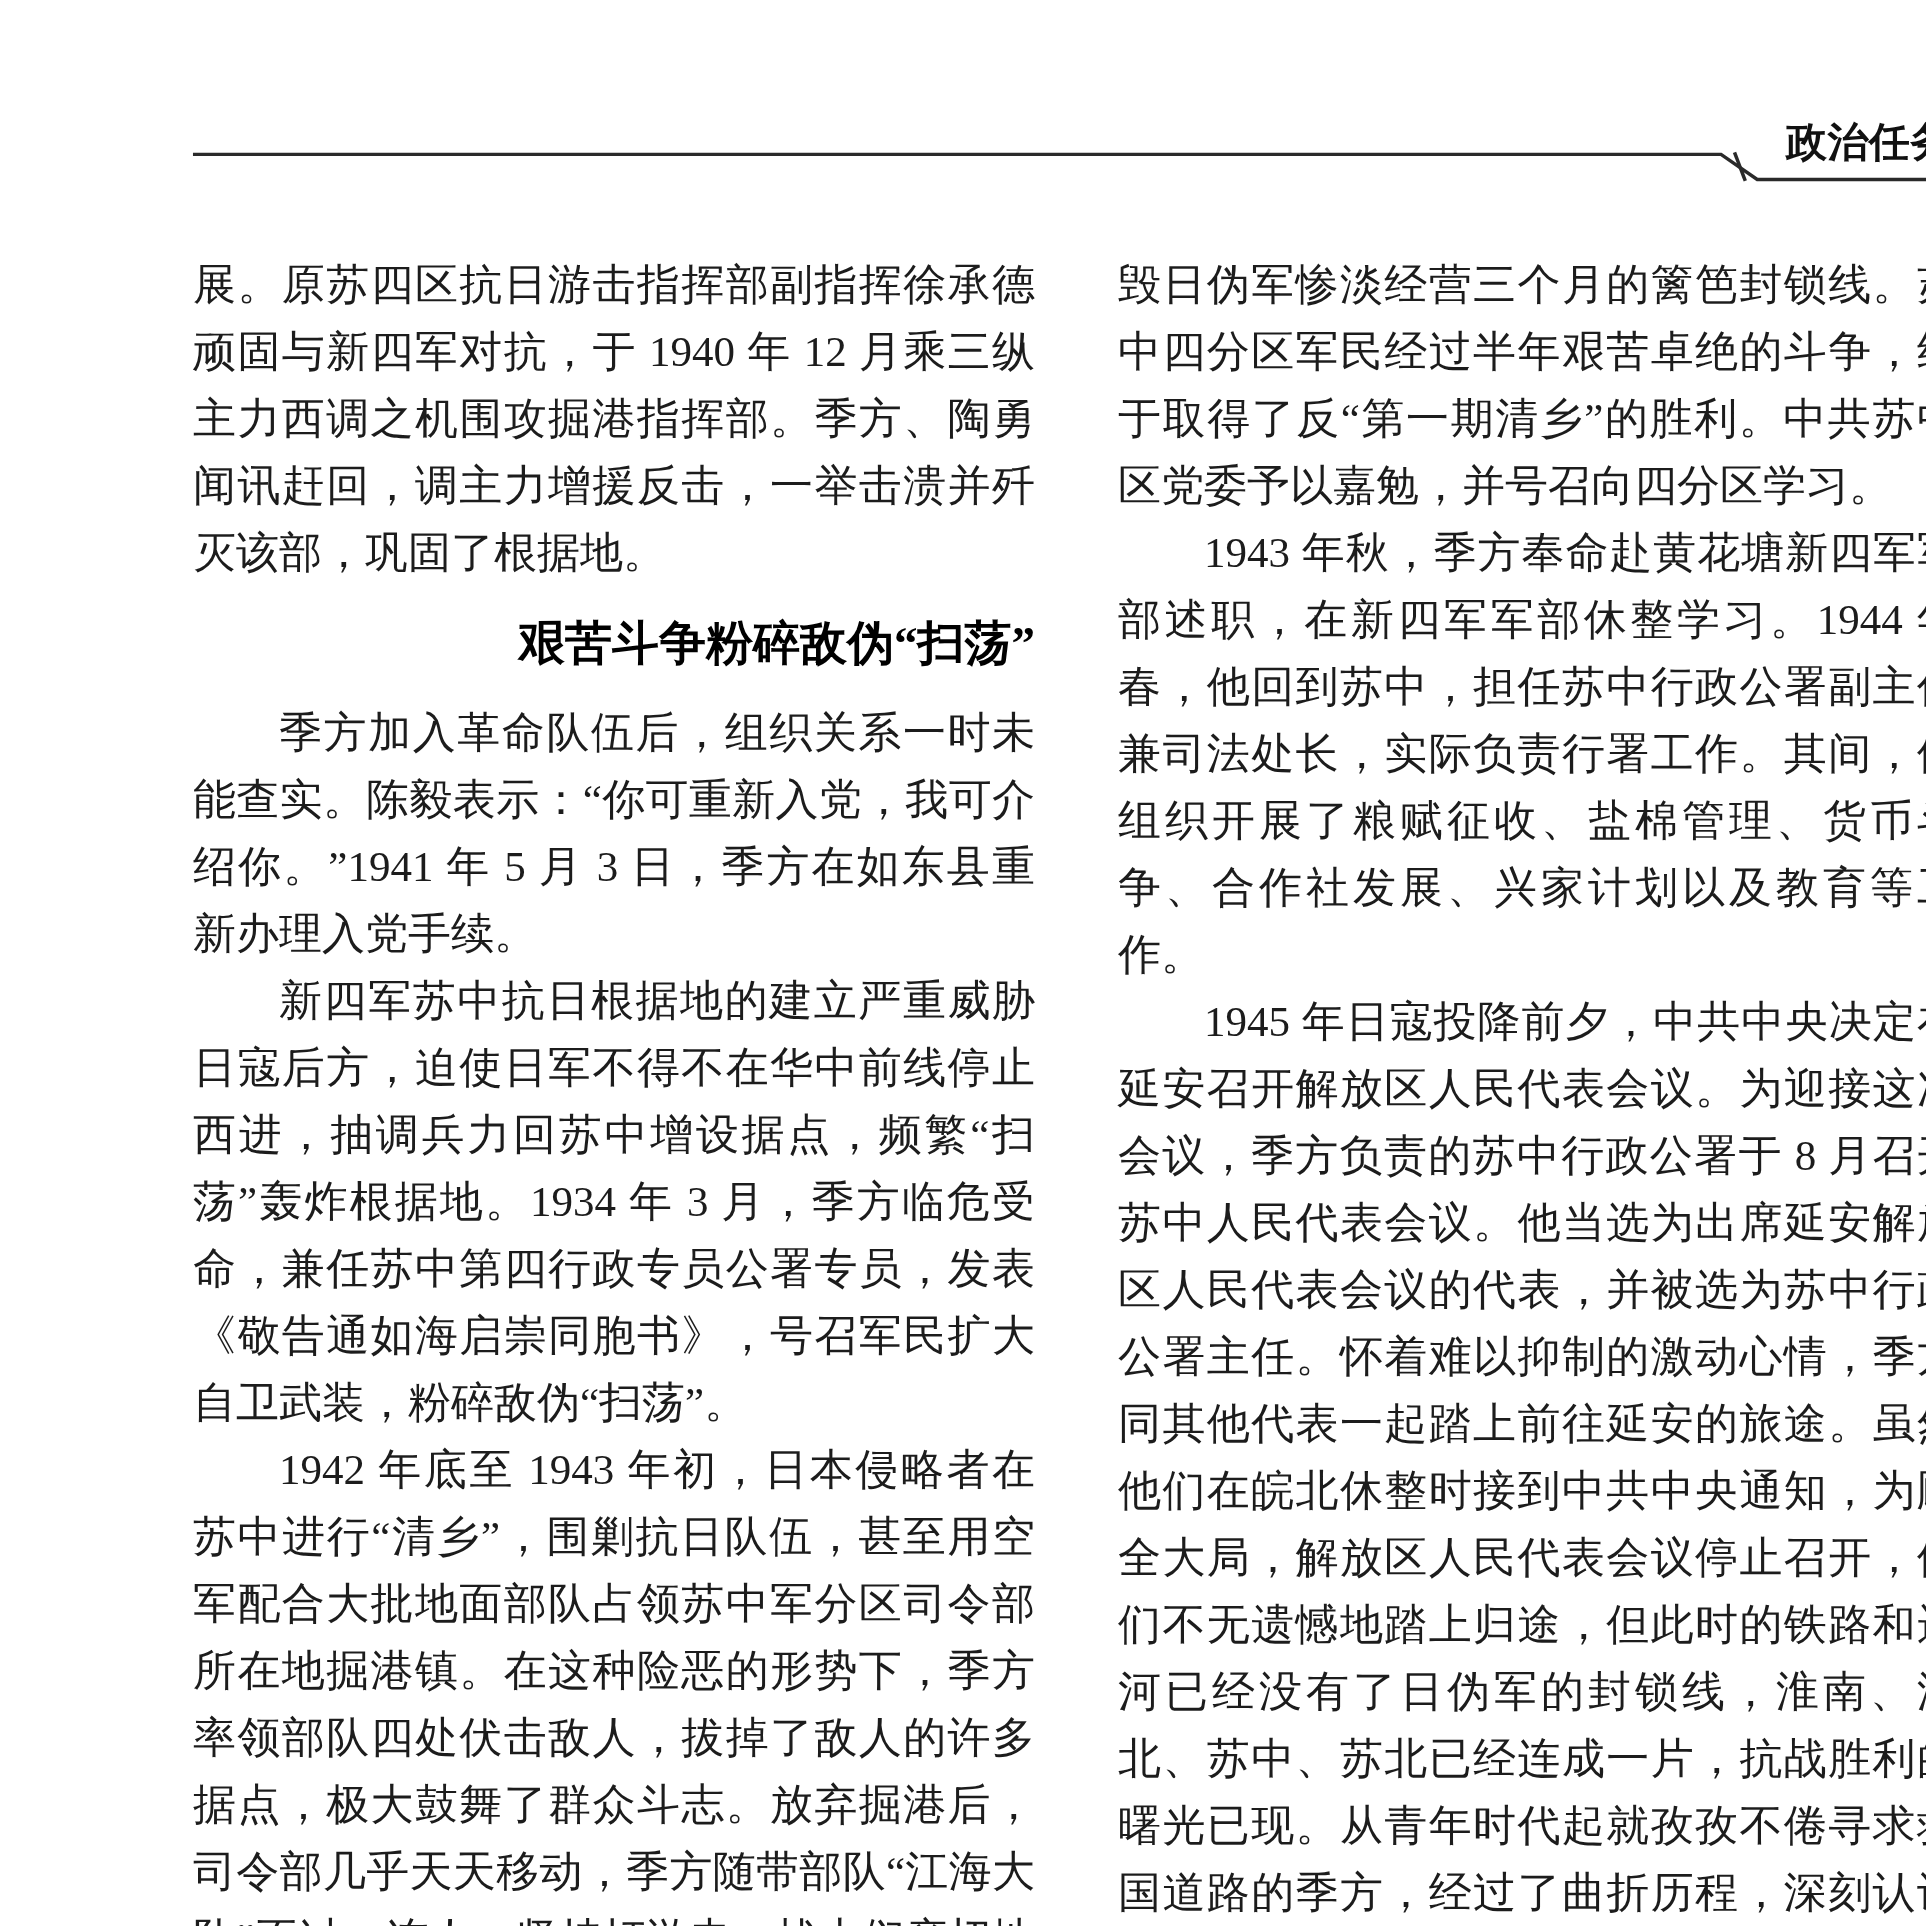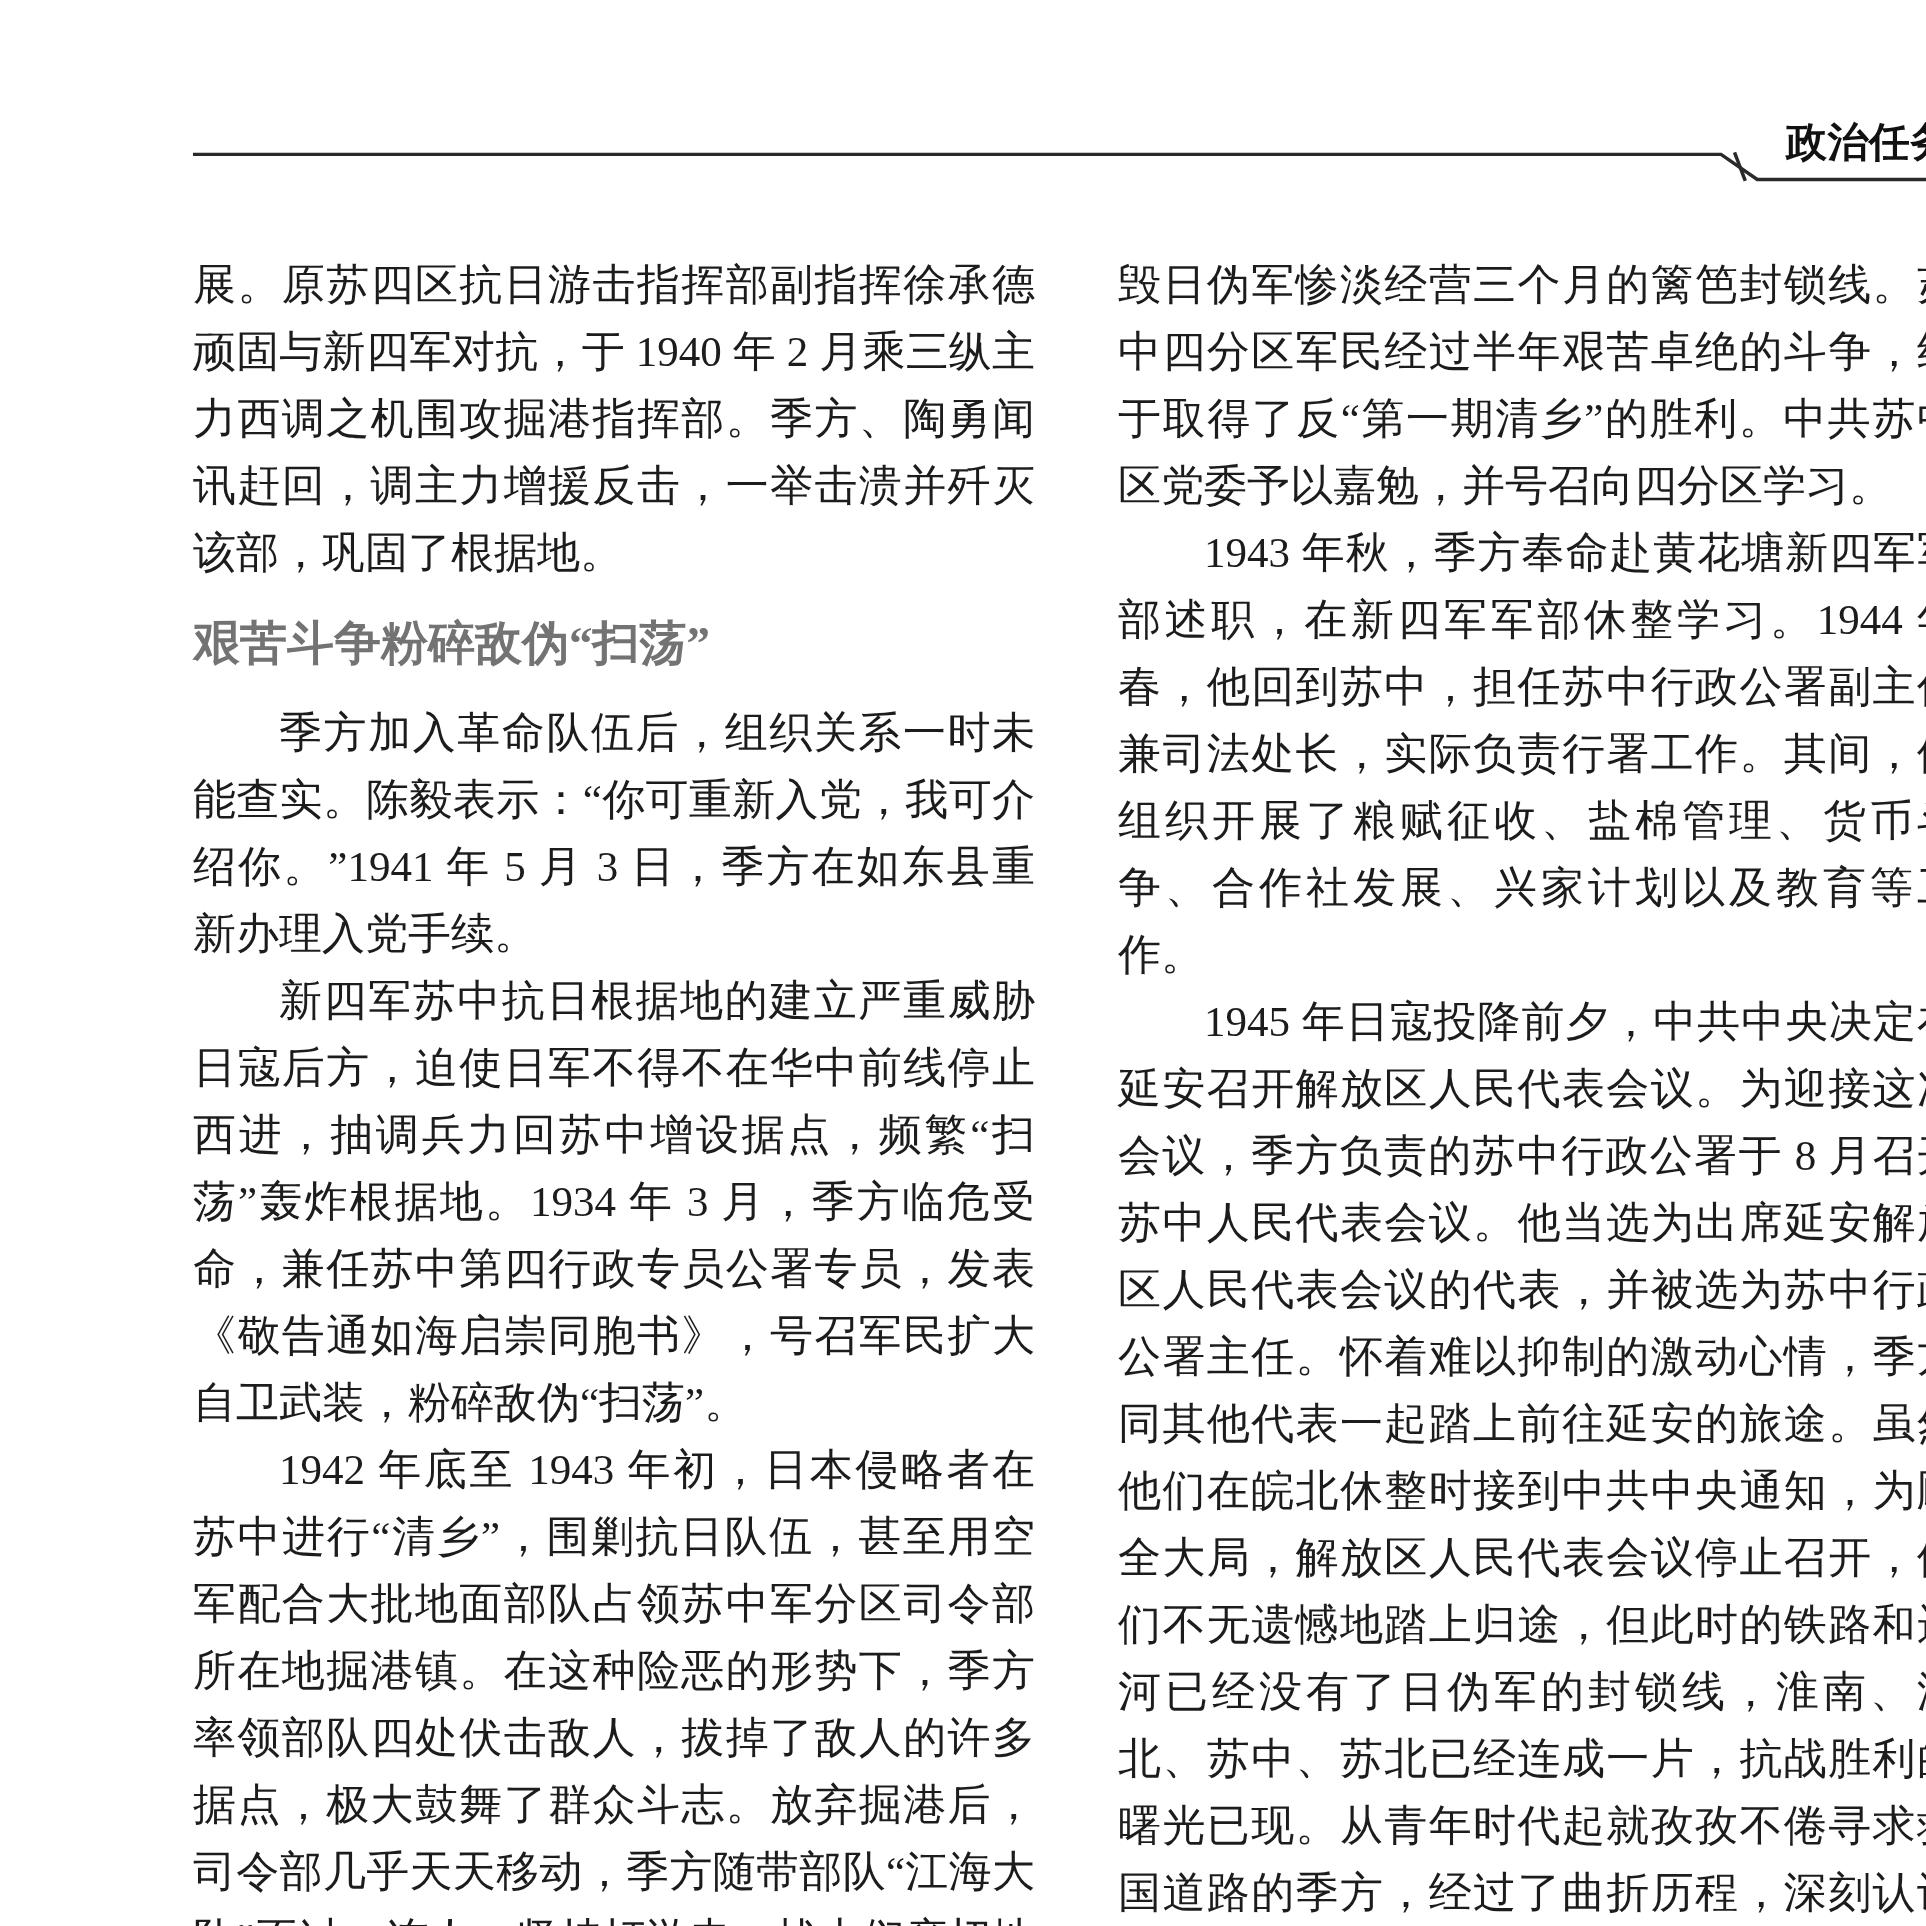--- a/index.html
+++ b/index.html
@@ -41,41 +41,41 @@
     color: #1c1c1c;
   }
   .col-left  { left: 193px; }
   .col-right { left: 1118px; }
   .col p { margin: 0; text-indent: 2em; }
   .col p.cont { text-indent: 0; }
 
   .section-heading {
     font-size: 47px;
     font-weight: 700;
-    text-align: left;
+    text-align: right;
     text-indent: 0;
     margin: 24px 0 21.6px 0;
     line-height: 67px;
-    color: #737373;
+    color: #000000;
   }
 </style>
 </head>
 <body>
 
 <div class="page">
 
   <svg class="header-rule" viewBox="0 0 5556 600" xmlns="http://www.w3.org/2000/svg" aria-hidden="true">
     <path d="M500 401 H4469 L4563 466 H5062" fill="none" stroke="#2a2a2a" stroke-width="9"></path>
     <path d="M4504 396 L4532 470" fill="none" stroke="#2a2a2a" stroke-width="9"></path>
   </svg>
 
   <div class="header-title">政治任务</div>
 
   <div class="col col-left">
-    <p class="cont">展。原苏四区抗日游击指挥部副指挥徐承德顽固与新四军对抗，于 1940 年 2 月乘三纵主力西调之机围攻掘港指挥部。季方、陶勇闻讯赶回，调主力增援反击，一举击溃并歼灭该部，巩固了根据地。</p>
+    <p class="cont">展。原苏四区抗日游击指挥部副指挥徐承德顽固与新四军对抗，于 1940 年 12 月乘三纵主力西调之机围攻掘港指挥部。季方、陶勇闻讯赶回，调主力增援反击，一举击溃并歼灭该部，巩固了根据地。</p>
     <h2 class="section-heading">艰苦斗争粉碎敌伪“扫荡”</h2>
     <p>季方加入革命队伍后，组织关系一时未能查实。陈毅表示：“你可重新入党，我可介绍你。”1941 年 5 月 3 日，季方在如东县重新办理入党手续。</p>
     <p>新四军苏中抗日根据地的建立严重威胁日寇后方，迫使日军不得不在华中前线停止西进，抽调兵力回苏中增设据点，频繁“扫荡”轰炸根据地。1934 年 3 月，季方临危受命，兼任苏中第四行政专员公署专员，发表《敬告通如海启崇同胞书》，号召军民扩大自卫武装，粉碎敌伪“扫荡”。</p>
     <p>1942 年底至 1943 年初，日本侵略者在苏中进行“清乡”，围剿抗日队伍，甚至用空军配合大批地面部队占领苏中军分区司令部所在地掘港镇。在这种险恶的形势下，季方率领部队四处伏击敌人，拔掉了敌人的许多据点，极大鼓舞了群众斗志。放弃掘港后，司令部几乎天天移动，季方随带部队“江海大队”不过一连人，坚持打游击，战士们亲切地称他“大队长”。</p>
 
   </div>
 
   <div class="col col-right">
     <p class="cont">毁日伪军惨淡经营三个月的篱笆封锁线。苏中四分区军民经过半年艰苦卓绝的斗争，终于取得了反“第一期清乡”的胜利。中共苏中区党委予以嘉勉，并号召向四分区学习。</p>
     <p>1943 年秋，季方奉命赴黄花塘新四军军部述职，在新四军军部休整学习。1944 年春，他回到苏中，担任苏中行政公署副主任兼司法处长，实际负责行署工作。其间，他组织开展了粮赋征收、盐棉管理、货币斗争、合作社发展、兴家计划以及教育等工作。</p>

